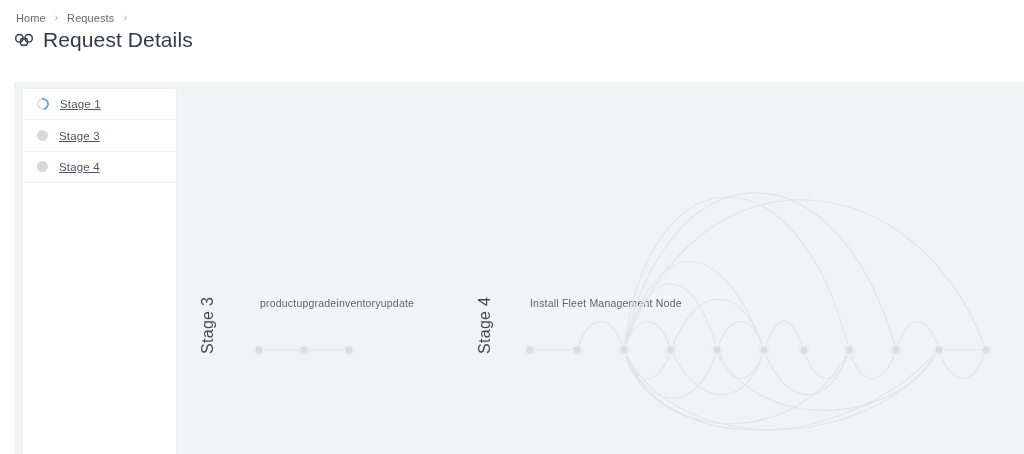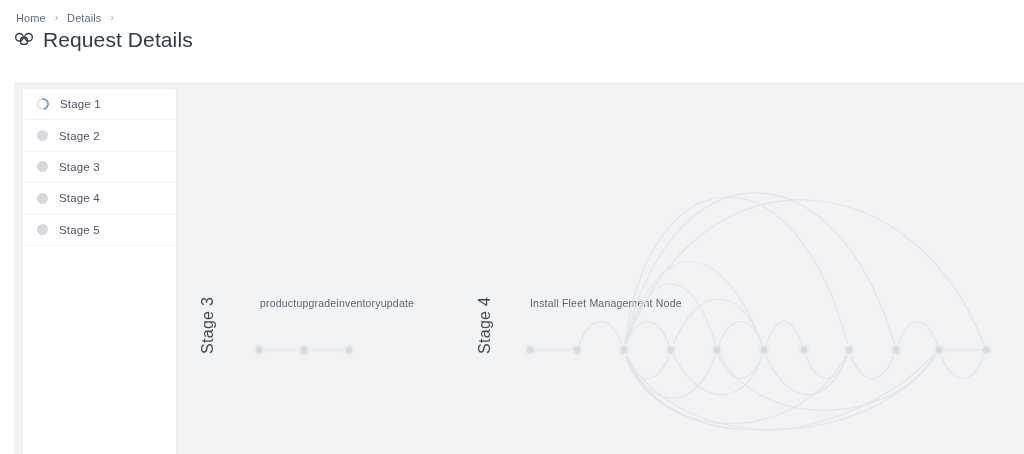--- a/index.html
+++ b/index.html
@@ -41,21 +41,21 @@
     color: #9aa4b0;
     font-size: 10px;
     margin: 0 9px;
     user-select: none;
   }
 
   #page-title-row {
     position: absolute;
     left: 13px; top: 28px;
     display: flex;
-    align-items: center;
+    align-items: flex-end;
     gap: 8px;
   }
   #title-icon { width: 22px; height: 22px; display: block; }
   #page-title {
     font-size: 21px;
     font-weight: 400;
     color: #2f3b47;
     letter-spacing: .1px;
     line-height: 24px;
   }
@@ -111,20 +111,21 @@
     flex: 0 0 auto;
     transform: rotate(35deg);
     background: transparent;
   }
   .stage-label {
     margin-left: 11px;
     font-size: 11.5px;
     color: #4b5563;
     letter-spacing: .15px;
     white-space: nowrap;
+    text-decoration: underline;
   }
 
   
   #graph-svg {
     position: absolute;
     left: 163px; top: 0;
     width: 847px; height: 372px;
     display: block;
   }
   .stage-vlabel {
@@ -153,21 +154,21 @@
   .node-core { fill: #d9dcdf; }
 </style>
 </head>
 <body>
 
 <div id="header">
 
   <div id="breadcrumb">
     <a class="crumb-link" href="#">Home</a>
     <span class="crumb-sep">›</span>
-    <a class="crumb-link" href="#">Details</a>
+    <a class="crumb-link" href="#">Requests</a>
     <span class="crumb-sep">›</span>
   </div>
 
   <div id="page-title-row">
     <svg id="title-icon" viewBox="0 0 24 24">
       <circle cx="7" cy="9" r="4.1" fill="none" stroke="#2f3b47" stroke-width="1.5"></circle>
       <circle cx="17" cy="9" r="4.1" fill="none" stroke="#2f3b47" stroke-width="1.5"></circle>
       <rect x="8.4" y="9.6" width="7.2" height="7" rx="1.2" fill="none" stroke="#2f3b47" stroke-width="1.5"></rect>
     </svg>
     <span id="page-title">Request Details</span>
@@ -177,39 +178,31 @@
 <div id="content">
   <div id="canvas">
 
     <div id="stage-list">
 
       <div class="stage-item">
         <span class="stage-spinner"></span>
         <span class="stage-label">Stage 1</span>
       </div>
 
-      <div class="stage-item">
-        <span class="stage-dot"></span>
-        <span class="stage-label">Stage 2</span>
-      </div>
 
       <div class="stage-item">
         <span class="stage-dot"></span>
         <span class="stage-label">Stage 3</span>
       </div>
 
       <div class="stage-item">
         <span class="stage-dot"></span>
         <span class="stage-label">Stage 4</span>
       </div>
 
-      <div class="stage-item">
-        <span class="stage-dot"></span>
-        <span class="stage-label">Stage 5</span>
-      </div>
 
     </div>
 
     <svg id="graph-svg" viewBox="0 0 847 372">
 
       <text class="stage-vlabel" transform="translate(36,272) rotate(-90)">Stage 3</text>
       <text class="stage-vlabel" transform="translate(313,272) rotate(-90)">Stage 4</text>
 
       <text class="group-title" x="83" y="225">productupgradeinventoryupdate</text>
       <text class="group-title" x="353" y="225">Install Fleet Management Node</text>

